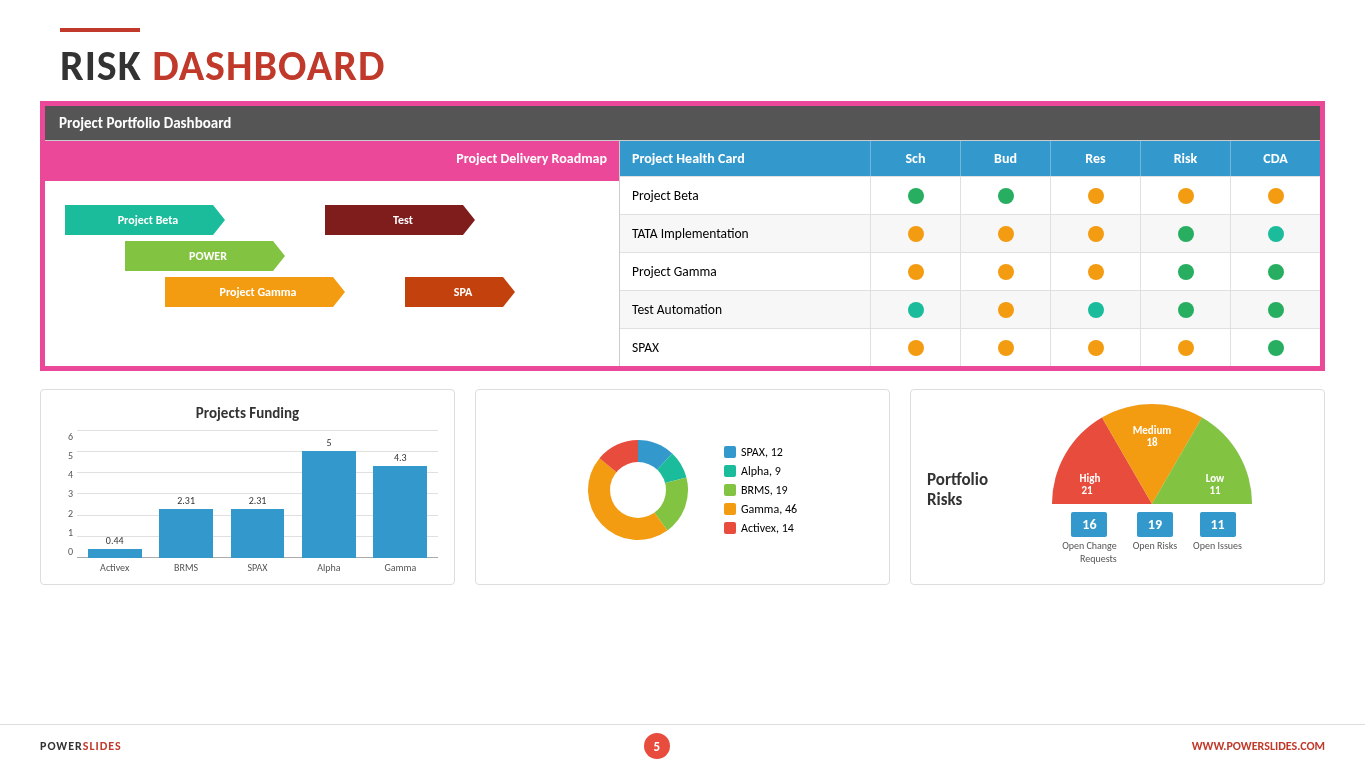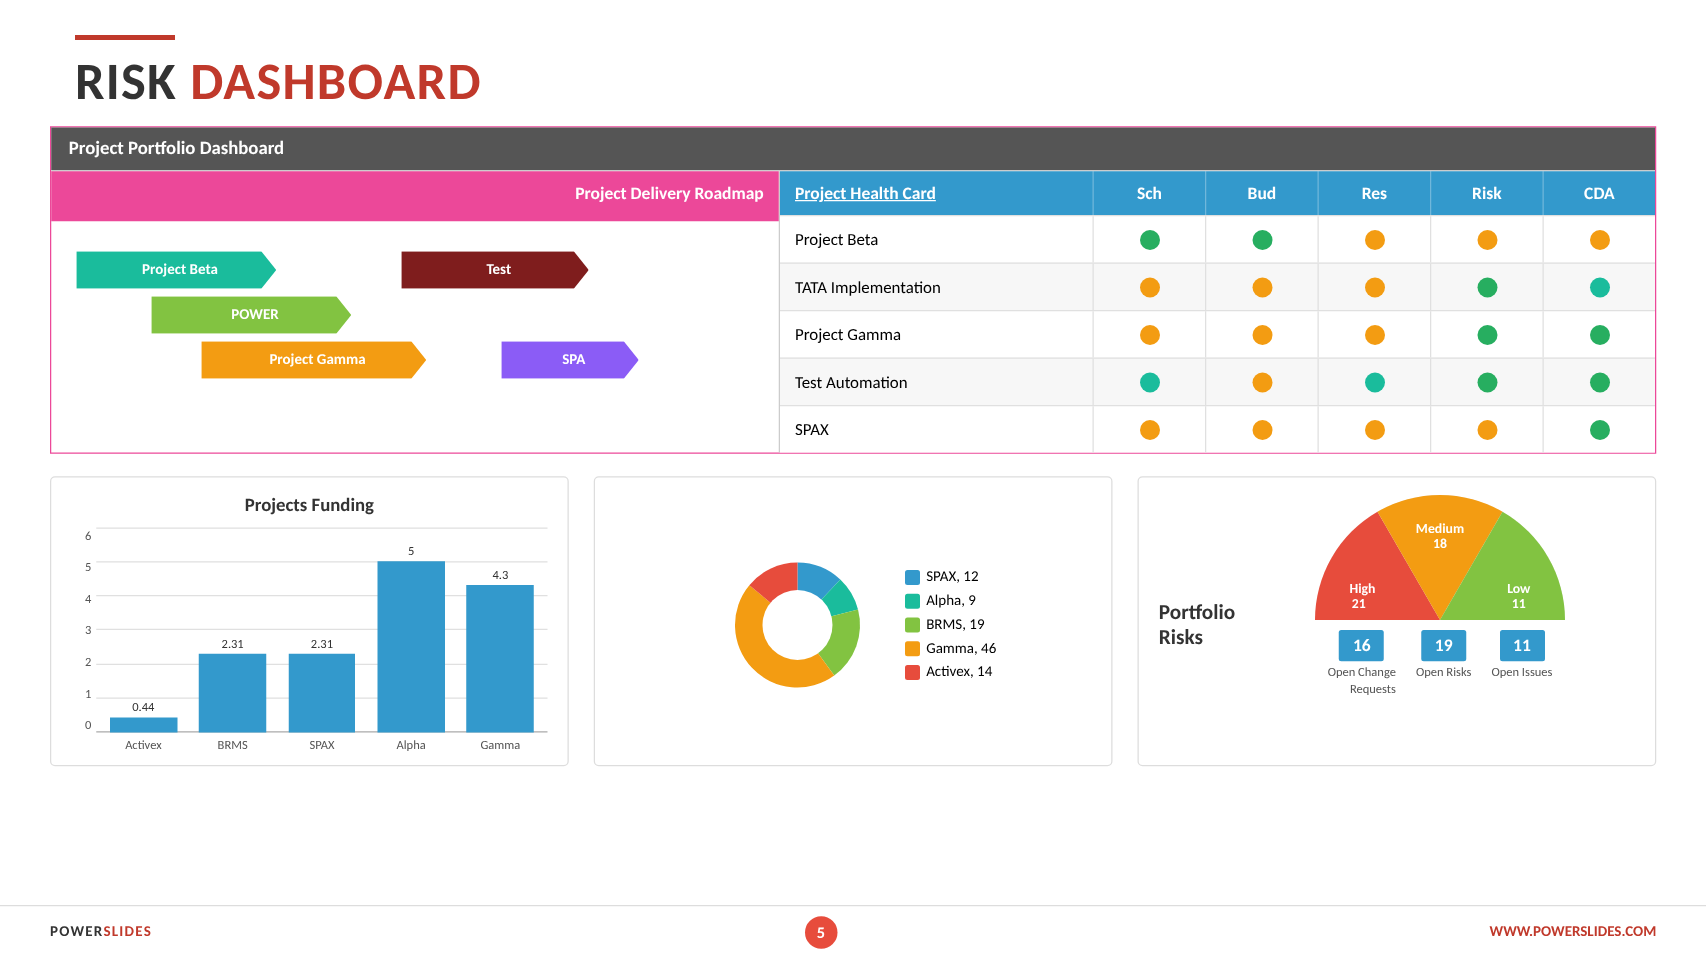--- a/index.html
+++ b/index.html
@@ -34,21 +34,21 @@
       color: #c0392b;
     }
 
     
     .main {
       padding: 0 40px;
     }
 
     
     .portfolio-table-wrapper {
-      border: 1px solid #ec4899;
+      border: 5px solid #ec4899;
       margin-bottom: 18px;
     }
     .portfolio-header {
       background: #555;
       color: #fff;
       font-size: 15px;
       font-weight: 700;
       padding: 8px 14px;
     }
     .portfolio-grid {
@@ -73,21 +73,20 @@
     }
     .col-header-row .col-h {
       padding: 9px 6px;
       text-align: center;
       border-left: 1px solid rgba(255,255,255,0.3);
     }
     .col-header-row .col-h:first-child {
       border-left: none;
       padding-left: 12px;
       text-align: left;
-      text-decoration: underline;
     }
     .roadmap-header {
       background: #ec4899;
       color: #fff;
       font-weight: 700;
       font-size: 14px;
       padding: 9px 12px;
       min-height: 40px;
       text-align: right;
     }
@@ -146,28 +145,28 @@
       padding: 0 12px 0 18px;
       clip-path: polygon(0 0, calc(100% - 12px) 0, 100% 50%, calc(100% - 12px) 100%, 0 100%, 12px 50%);
     }
     .arrow-body.first {
       clip-path: polygon(0 0, calc(100% - 12px) 0, 100% 50%, calc(100% - 12px) 100%, 0 100%);
     }
     .arrow-teal { background: #1abc9c; }
     .arrow-green { background: #82c341; }
     .arrow-orange { background: #f39c12; }
     .arrow-red { background: #7f1d1d; }
-    .arrow-purple { background: #8b5cf6; }
+    .arrow-purple { background: #c2410c; }
 
     
     .charts-row {
       display: flex;
       gap: 20px;
       padding: 0 0;
-      height: 232px;
+      height: 196px;
     }
     .chart-card {
       flex: 1;
       background: #fff;
       border: 1px solid #ddd;
       border-radius: 4px;
       padding: 14px 16px 8px 16px;
       display: flex;
       flex-direction: column;
     }

